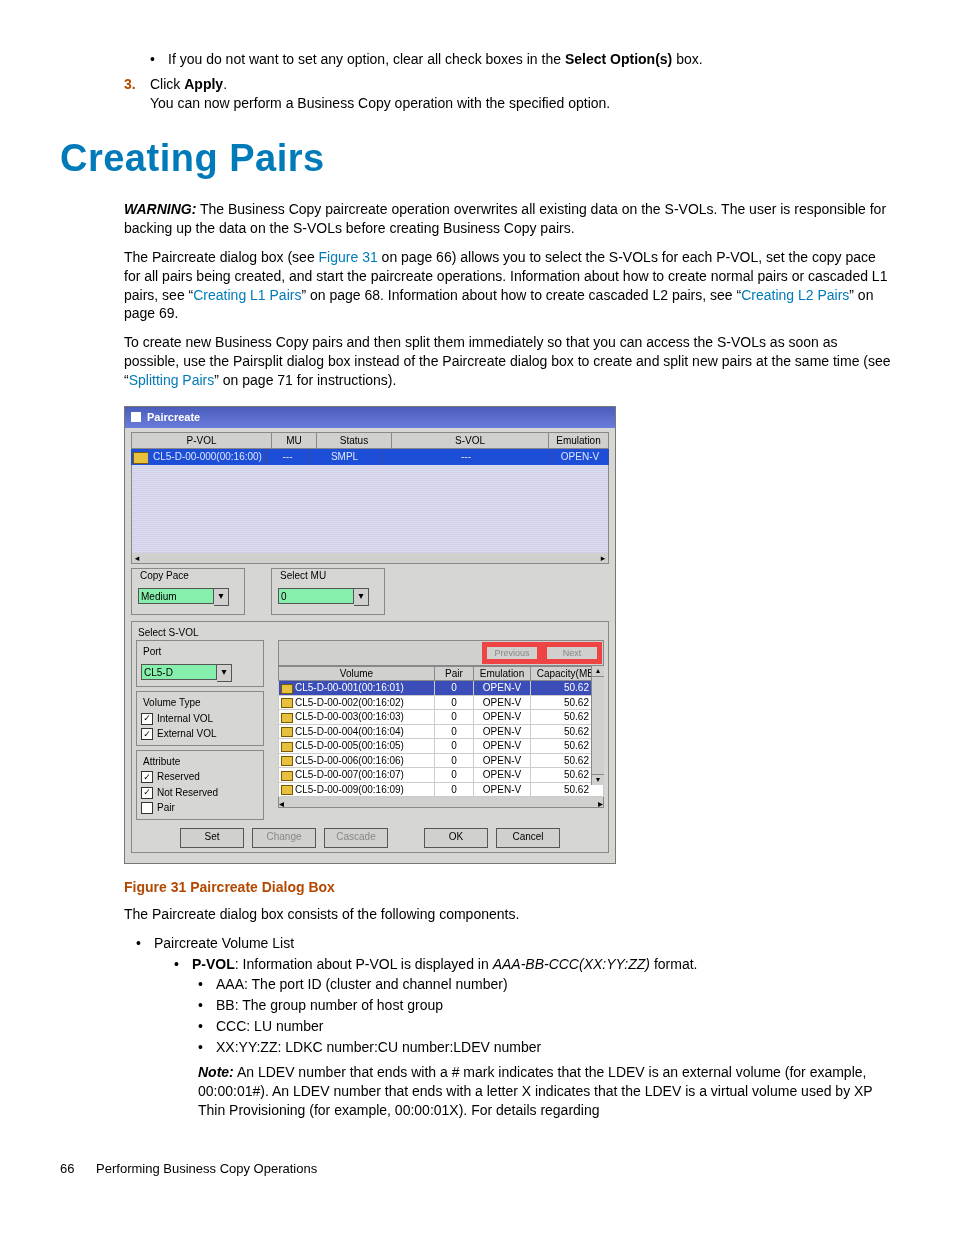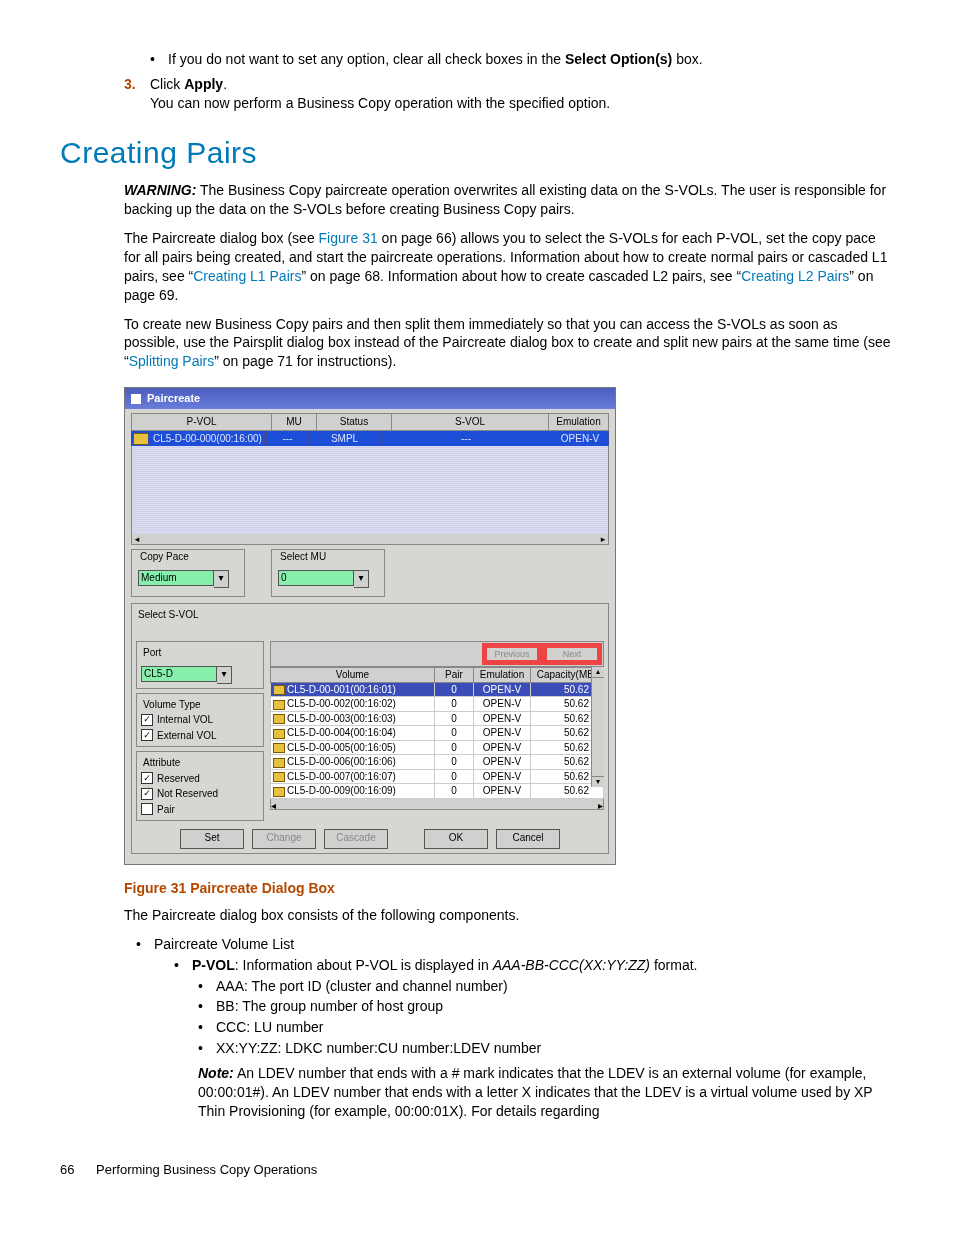--- a/index.html
+++ b/index.html
@@ -8,21 +8,21 @@
     color: #000;
     margin: 0;
     padding: 50px 60px 40px 60px;
     width: 834px;
     line-height: 1.35;
   }
   .bullet-row { display:flex; margin-left:90px; }
   .bullet-row .dot { width: 18px; flex-shrink:0; }
   .ol-row { display:flex; margin-left:64px; margin-top:6px; }
   .ol-row .num { font-weight:bold; color:#b34800; width:26px; flex-shrink:0;}
-  h1 { font-family: Arial, Helvetica, sans-serif; font-weight: 400; color:#007ab8; font-size:30px; margin:20px 0 8px 0; letter-spacing:0.5px;}
+  h1 { font-family: Arial, Helvetica, sans-serif; font-weight: 700; color:#007ab8; font-size:38px; margin:20px 0 16px 0; letter-spacing:0.5px;}
   .para { margin:6px 0 10px 64px; }
   .link { color:#007ab8; }
   .bold { font-weight:bold; }
   .italic { font-style: italic; }
   .bolditalic { font-weight:bold; font-style:italic;margin-top:38px; }
   .figcap { color:#b34800; font-weight:bold; margin:14px 0 8px 64px; font-size:14px;}
   .inner-li { display:flex; margin-left:114px; margin-top:2px;}
   .inner-li .dot { width:18px; flex-shrink:0;}
   .inner2-li { display:flex; margin-left:138px; margin-top:2px;}
   .inner2-li .dot { width:18px; flex-shrink:0;}
@@ -41,21 +41,21 @@
   .scroll-stub { display:flex; justify-content:space-between; border:1px solid #888; border-top:none; height:10px; background:#d0d0ce;}
   .scroll-stub span { width:10px; text-align:center; line-height:10px; font-size:9px;}
   .group-row { display:flex; gap:26px; margin-top:4px;}
   .fieldset { border:1px solid #888; padding:0 6px 8px 6px; flex:1;}
   .fieldset .legend { font-weight:normal; margin-top:-10px; background:#d6d6d2; display:inline-block; padding:0 2px; font-size:10px;}
   .combo { display:flex; margin-top:6px;}
   .combo input { font-size:10px; width:70px; height:14px; border:1px solid #555; background:#86efac; padding:0 2px;}
   .combo .arr { width:14px; height:16px; border:1px solid #555; border-left:none; background:#d0d0ce; text-align:center; line-height:14px;}
   .svol { border:1px solid #888; padding:4px; margin-top:6px;}
   .svol .legend { margin-top:-10px; background:#d6d6d2; display:inline-block; padding:0 2px;}
-  .svol-inner { display:flex; gap:6px;margin-top:20px;}
+  .svol-inner { display:flex; gap:14px;}
   .port-box { border:1px solid #888; padding:4px; width:118px;}
   .port-box .legend { margin-top:-10px; background:#d6d6d2; display:inline-block; padding:0 2px;}
   .chk-row { display:flex; align-items:center; margin-top:2px; font-size:10px;}
   .chk-row .box { width:10px; height:10px; border:1px solid #333; background:#fff; margin-right:4px; display:flex; align-items:center; justify-content:center; font-size:9px; line-height:9px; color:#000;}
   .right-pane { flex:1;}
   .nav-bar { display:flex; justify-content:flex-end; border:1px solid #888; background:#d0d0ce; padding:1px;}
   .nav-bar .btn { width:46px; text-align:center; border:5px solid #ef4444; background:#d0d0ce; font-size:9px; color:#888; padding:0 2px;}
   .svol-table { width:100%; border-collapse:collapse; background:#fff; font-size:10px;}
   .svol-table th { background:#d0d0ce; border:1px solid #888; font-weight:normal; padding:0 2px;}
   .svol-table td { border:1px solid #ccc; padding:0 2px; text-align:center;}

